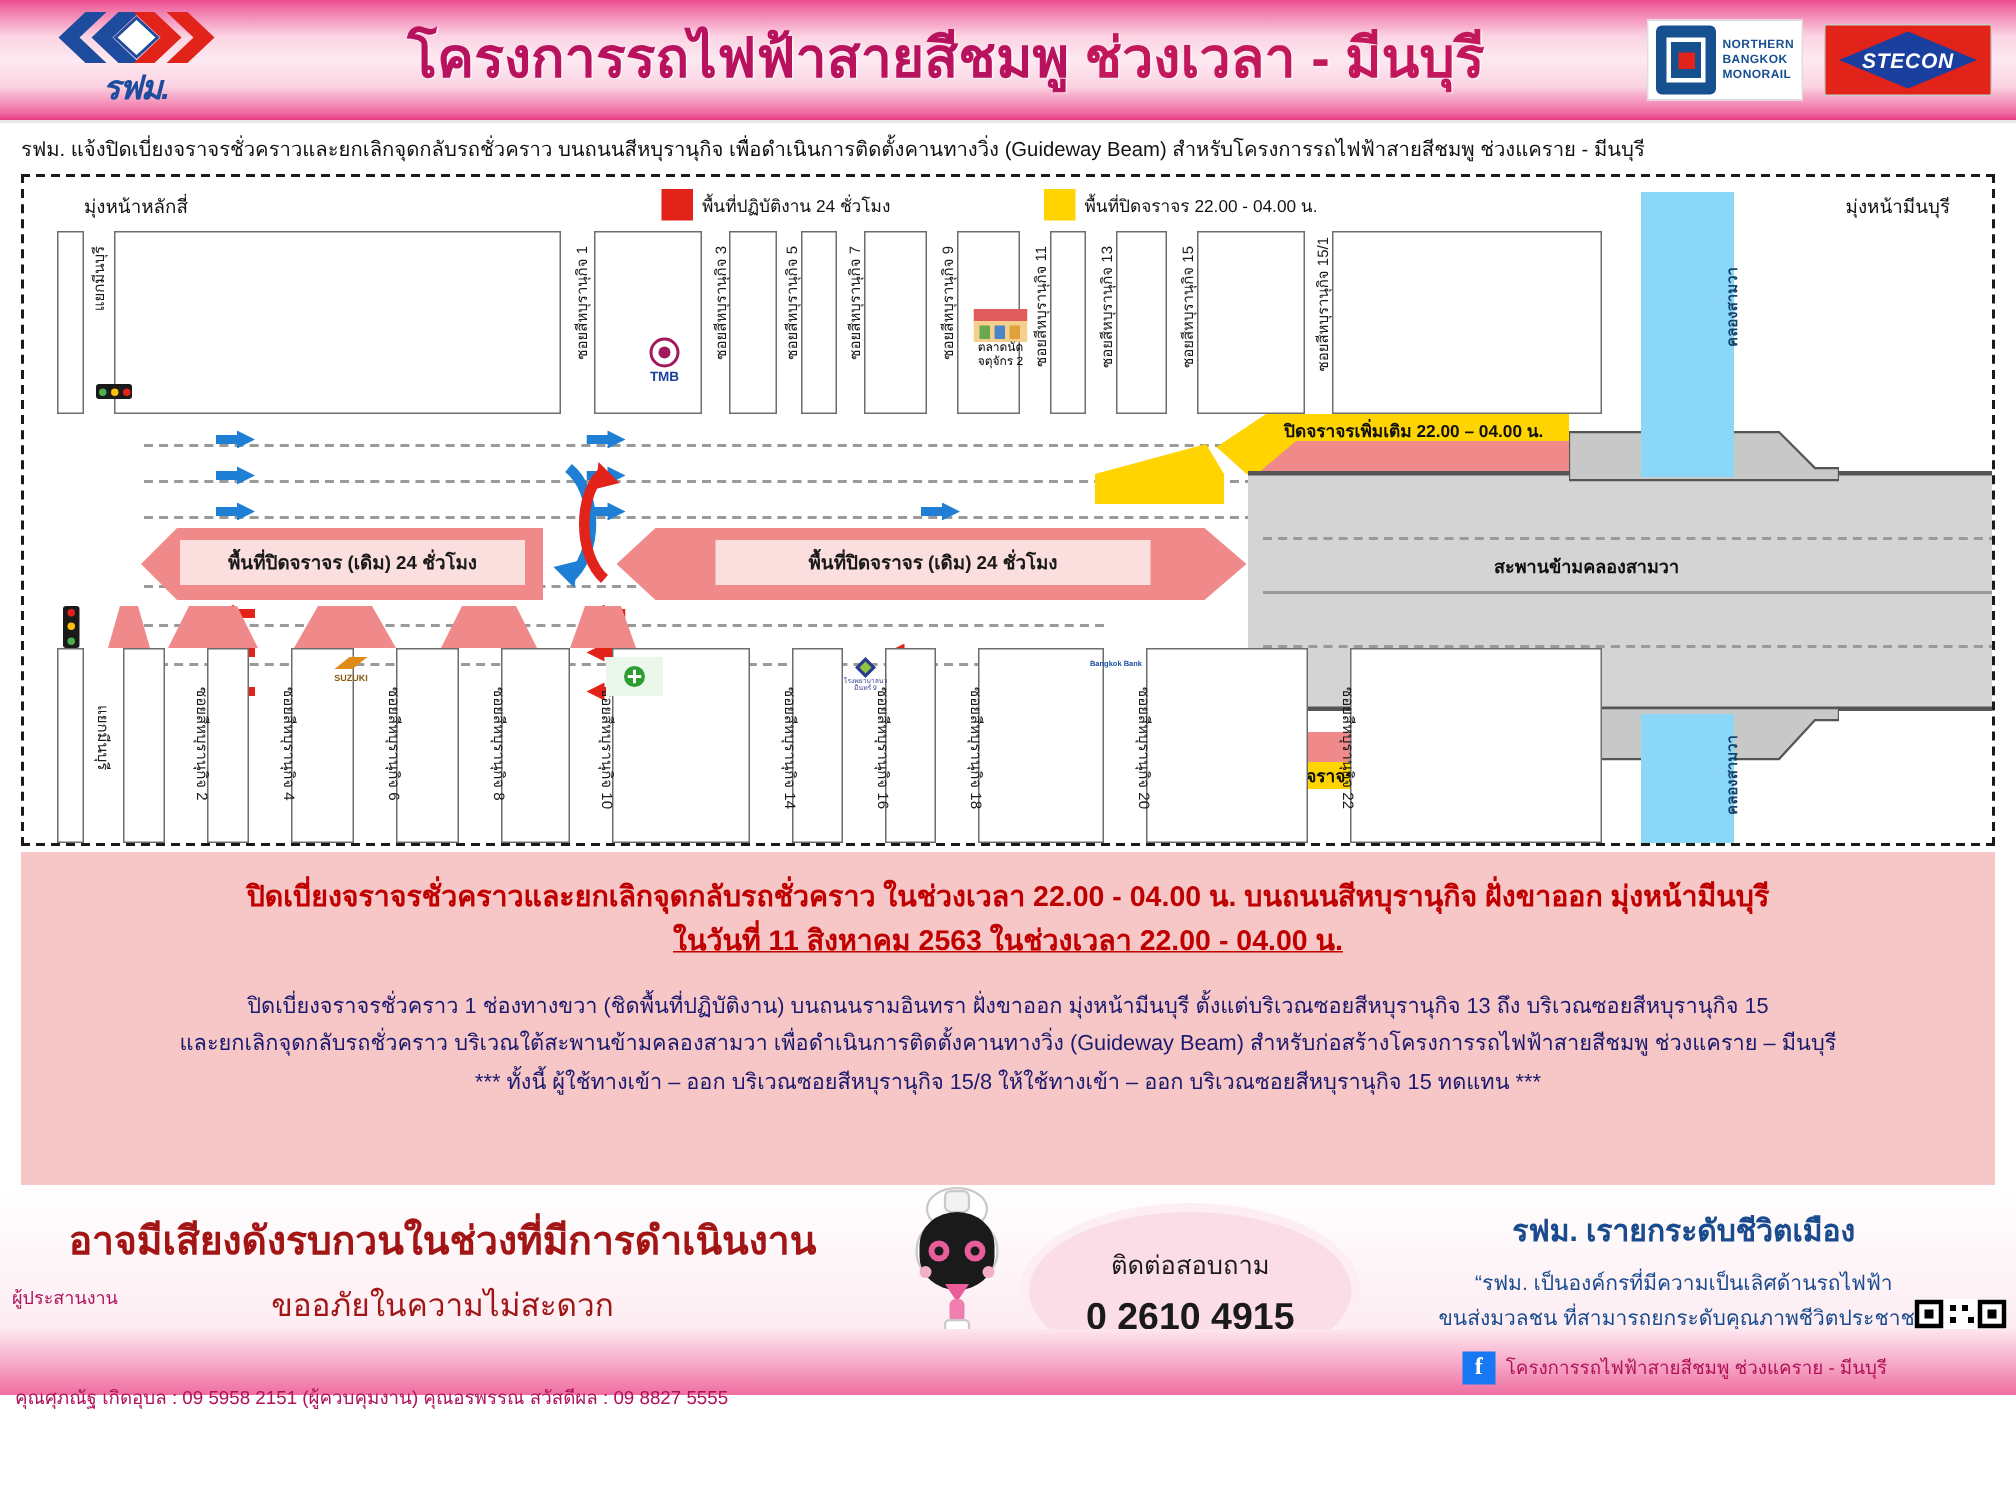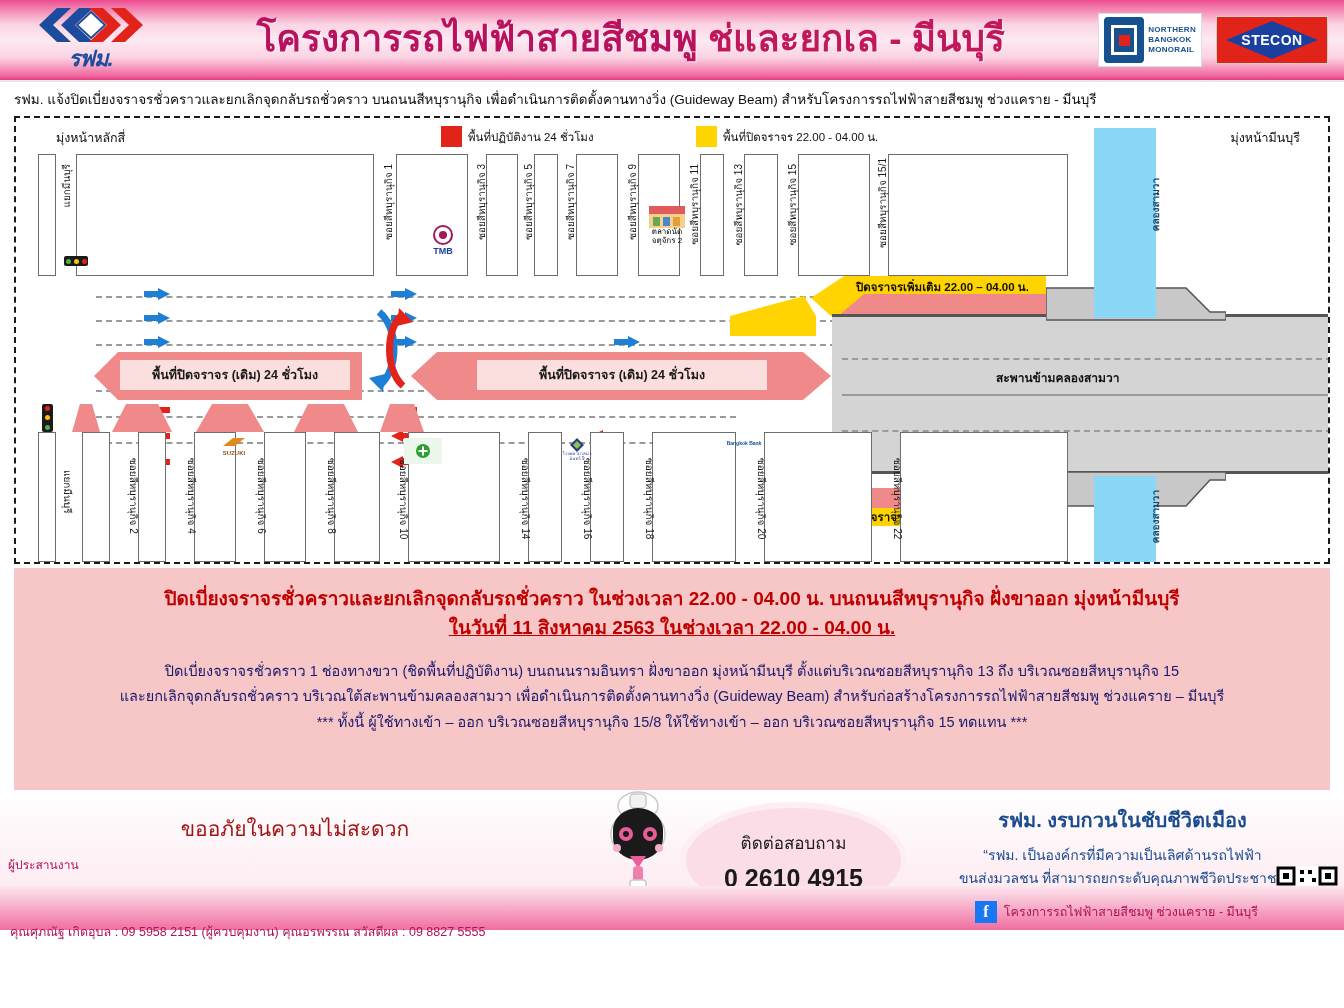--- a/index.html
+++ b/index.html
@@ -70,21 +70,21 @@
     display: flex; align-items: center; justify-content: center;
     border: 1px solid #ccc;
   }
   .stecon-diamond {
     width: 92px; height: 38px; background: #1a3f9e;
     transform: skewX(0deg);
     clip-path: polygon(50% 0%, 100% 50%, 50% 100%, 0% 50%);
     display: flex; align-items: center; justify-content: center;
   }
   .stecon-diamond span {
-    color: #fff; font-weight: bold; font-size: 14px; letter-spacing: .5px;
+    color: #fff; font-weight: bold; font-size: 14px; letter-spacing: .5px; font-style: italic;
   }
 
   
   .subtitle {
     height: 34px; display: flex; align-items: center;
     padding-left: 14px; font-size: 13.5px; color: #111;
     background: #fff; white-space: nowrap;
   }
 
   
@@ -238,21 +238,21 @@
         <polygon points="112,21 94,4 80,4 98,21 80,38 94,38" fill="#e2231a"></polygon>
         <polygon points="90,21 72,4 58,4 76,21 58,38 72,38" fill="#e2231a"></polygon>
         <polygon points="60,8 74,21 60,34 46,21" fill="#ffffff" stroke="#1d4b9e" stroke-width="2"></polygon>
       </svg>
     </div>
     <div class="mrta-word">รฟม.</div>
   </div>
 
   <div class="header-title">
     <span>โครงการรถไฟฟ้าสายสีชมพู</span>
-    <span class="seg2">ช่และยกเล - มีนบุรี</span>
+    <span class="seg2">ช่วงเวลา - มีนบุรี</span>
   </div>
 
   <div class="header-logos">
     <div class="logo-nbm">
       <div class="nbm-mark">
           <div class="inner"></div>
         </div>
       <div class="nbm-text">
         <div>NORTHERN</div>
         <div>BANGKOK</div>
@@ -552,20 +552,21 @@
   <h2>ปิดเบี่ยงจราจรชั่วคราวและยกเลิกจุดกลับรถชั่วคราว ในช่วงเวลา 22.00 - 04.00 น. บนถนนสีหบุรานุกิจ ฝั่งขาออก มุ่งหน้ามีนบุรี</h2>
   <h2 class="underl">ในวันที่ 11 สิงหาคม 2563 ในช่วงเวลา 22.00 - 04.00 น.</h2>
   <p>ปิดเบี่ยงจราจรชั่วคราว 1 ช่องทางขวา (ชิดพื้นที่ปฏิบัติงาน) บนถนนรามอินทรา ฝั่งขาออก มุ่งหน้ามีนบุรี ตั้งแต่บริเวณซอยสีหบุรานุกิจ 13 ถึง บริเวณซอยสีหบุรานุกิจ 15</p>
   <p class="l2">และยกเลิกจุดกลับรถชั่วคราว บริเวณใต้สะพานข้ามคลองสามวา เพื่อดำเนินการติดตั้งคานทางวิ่ง (Guideway Beam) สำหรับก่อสร้างโครงการรถไฟฟ้าสายสีชมพู ช่วงแคราย – มีนบุรี</p>
   <p class="l2">*** ทั้งนี้ ผู้ใช้ทางเข้า – ออก บริเวณซอยสีหบุรานุกิจ 15/8 ให้ใช้ทางเข้า – ออก บริเวณซอยสีหบุรานุกิจ 15 ทดแทน ***</p>
 </div>
 
 <div class="footer">
 
   <div class="noise-msg">
+    <div class="l1">อาจมีเสียงดังรบกวนในช่วงที่มีการดำเนินงาน</div>
     <div class="l2">ขออภัยในความไม่สะดวก</div>
   </div>
 
   <div class="mascot">
     <svg width="96" height="130" viewBox="0 0 96 130">
       <ellipse cx="48" cy="16" rx="20" ry="14" fill="#ffffff" stroke="#c9c9c9" stroke-width="1.5"></ellipse>
       <rect x="40" y="4" width="16" height="14" rx="4" fill="#f2f2f2" stroke="#c9c9c9" stroke-width="1.5"></rect>
       <ellipse cx="48" cy="44" rx="27" ry="24" fill="#ffffff" stroke="#c9c9c9" stroke-width="1.5"></ellipse>
       <path d="M23 40 A25 22 0 0 1 73 40 L73 48 A25 22 0 0 1 23 48 Z" fill="#1a1a1a"></path>
       <circle cx="36" cy="44" r="7" fill="#e85d9a"></circle>
@@ -583,21 +584,21 @@
       <ellipse cx="56" cy="122" rx="8" ry="6" fill="#ffffff" stroke="#b0b0b0" stroke-width="1.5"></ellipse>
     </svg>
   </div>
 
   <div class="contact-oval">
     <div class="c1">ติดต่อสอบถาม</div>
     <div class="c2">0 2610 4915</div>
   </div>
 
   <div class="vision">
-    <div class="v-title">รฟม. งรบกวนในชับชีวิตเมือง</div>
+    <div class="v-title">รฟม. เรายกระดับชีวิตเมือง</div>
     <div class="v-body">
       <div>“รฟม. เป็นองค์กรที่มีความเป็นเลิศด้านรถไฟฟ้า</div>
       <div>ขนส่งมวลชน ที่สามารถยกระดับคุณภาพชีวิตประชาชน</div>
       <div>และส่งเสริมการพัฒนาเมืองอย่างยั่งยืน ”</div>
     </div>
   </div>
 
   <div class="qr">
     <svg width="62" height="62" viewBox="0 0 62 62">
       <rect width="62" height="62" fill="#fff"></rect>

